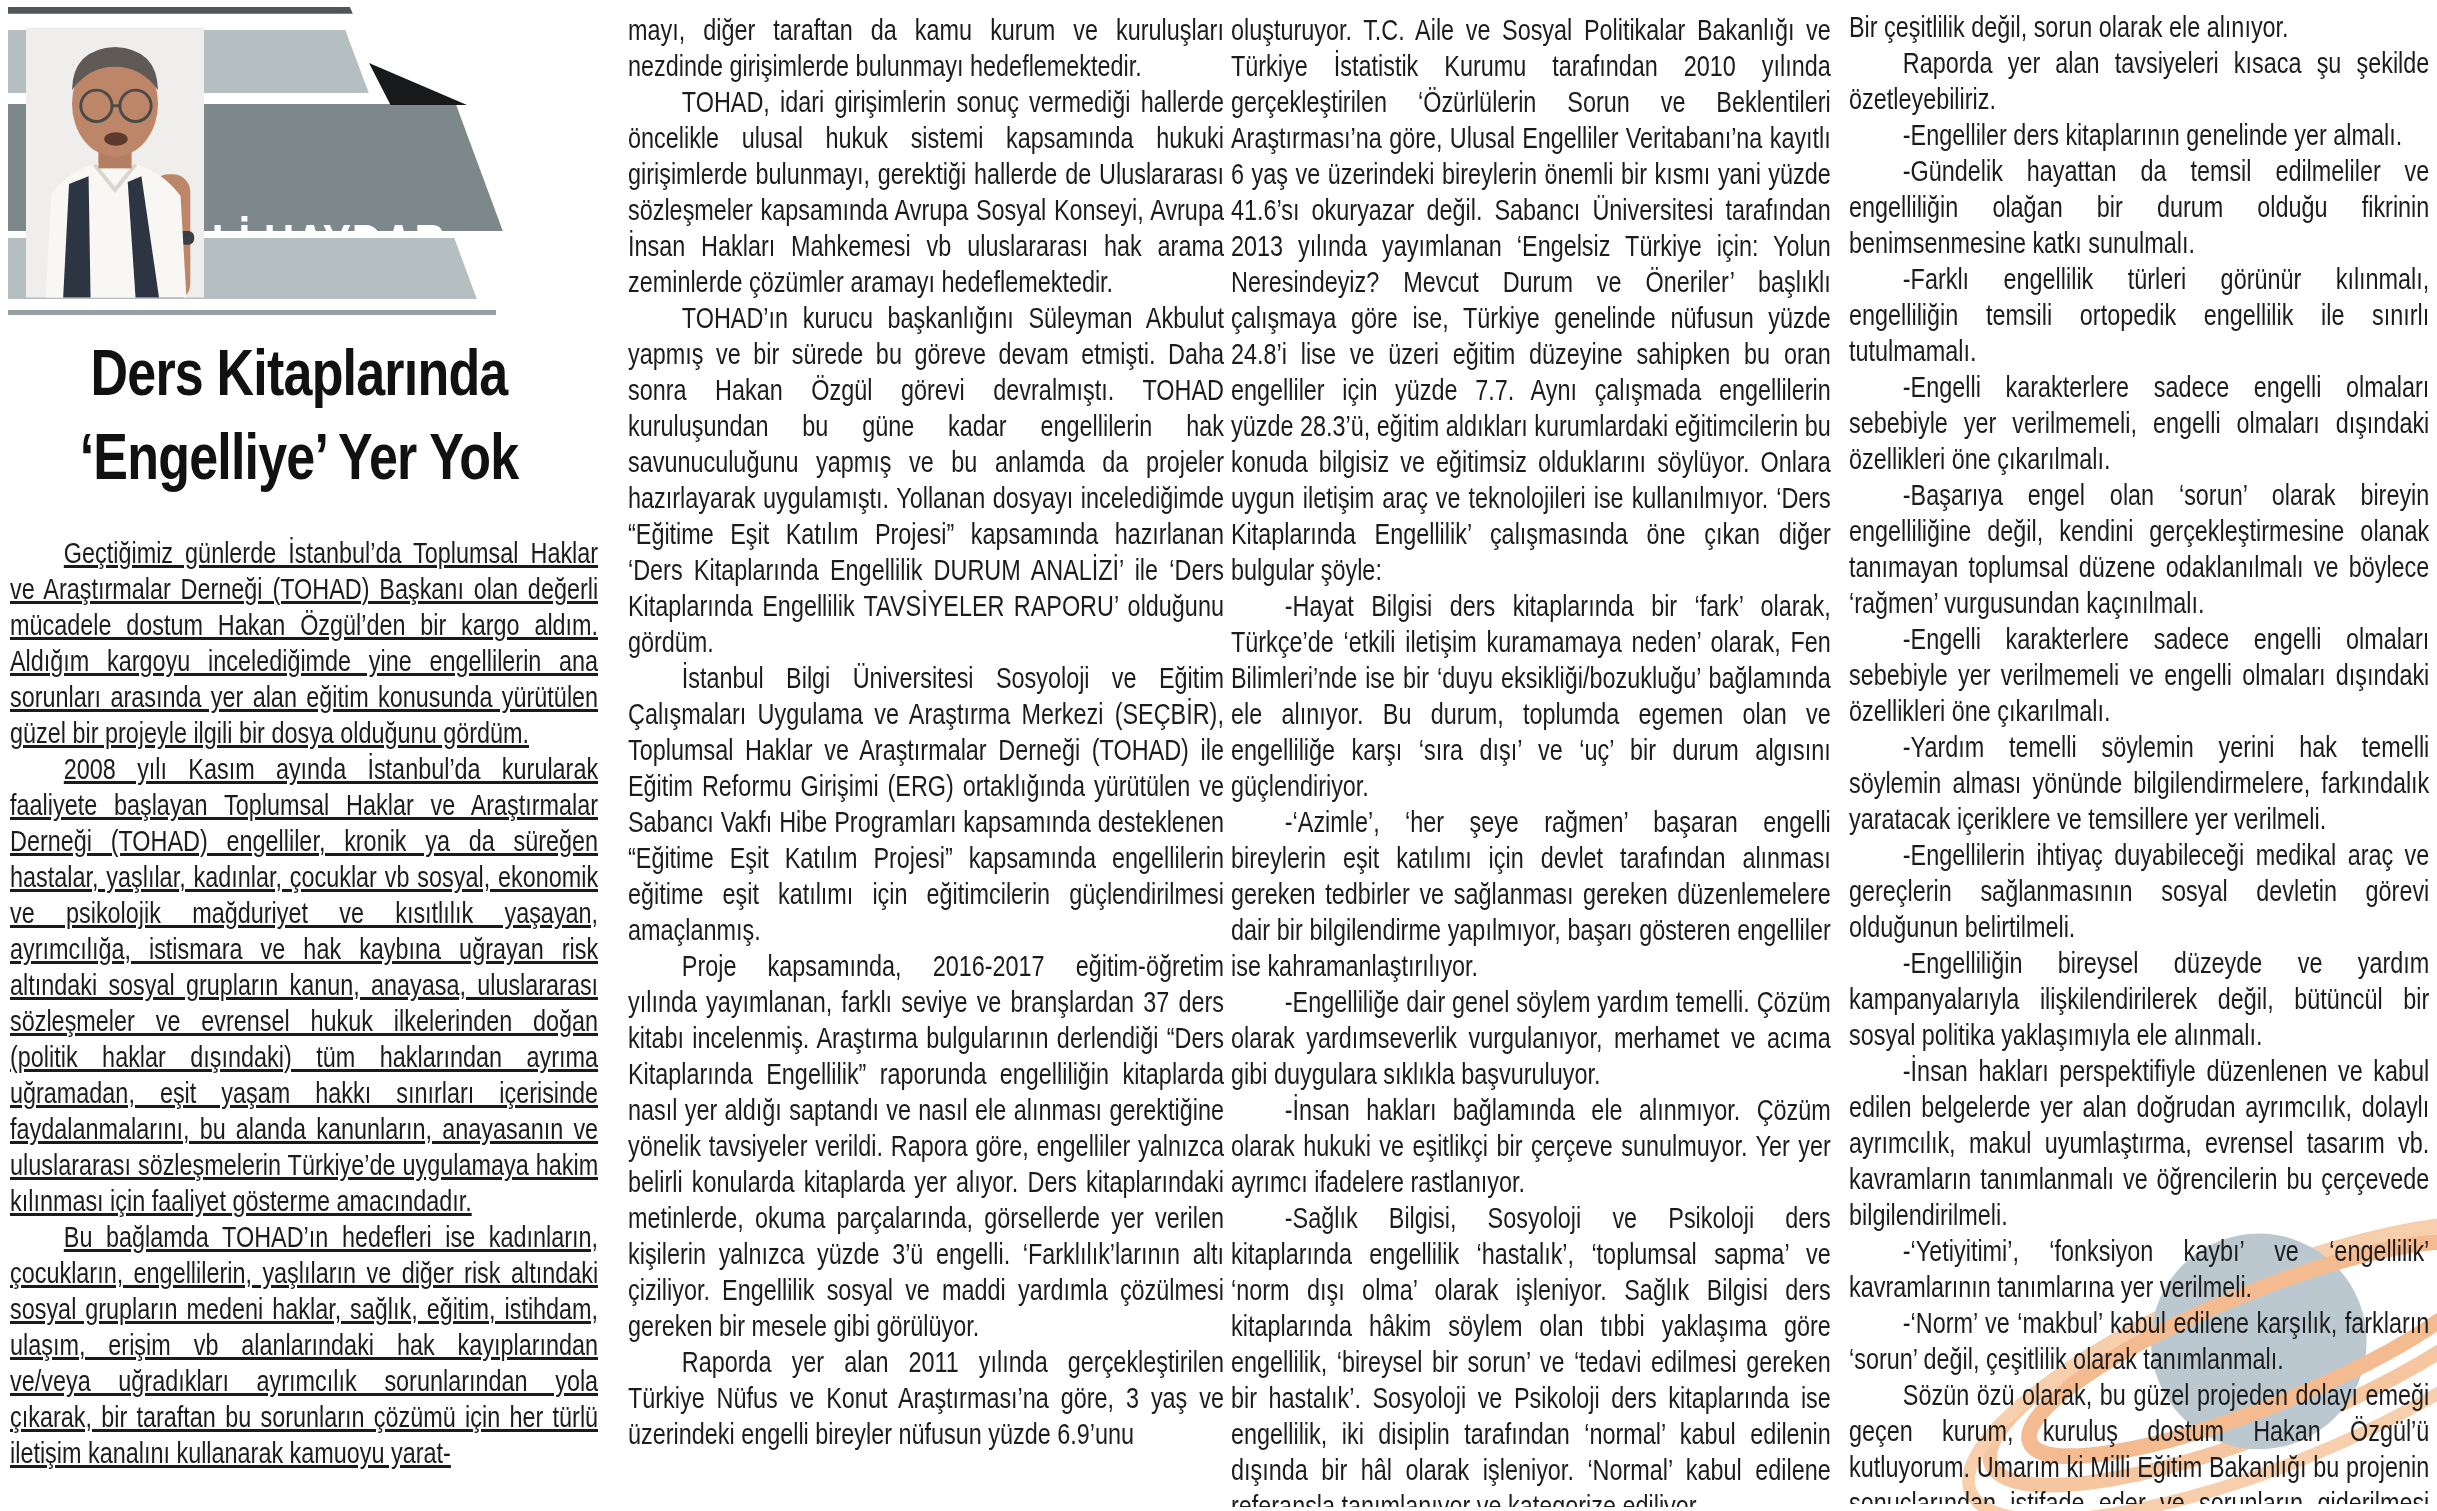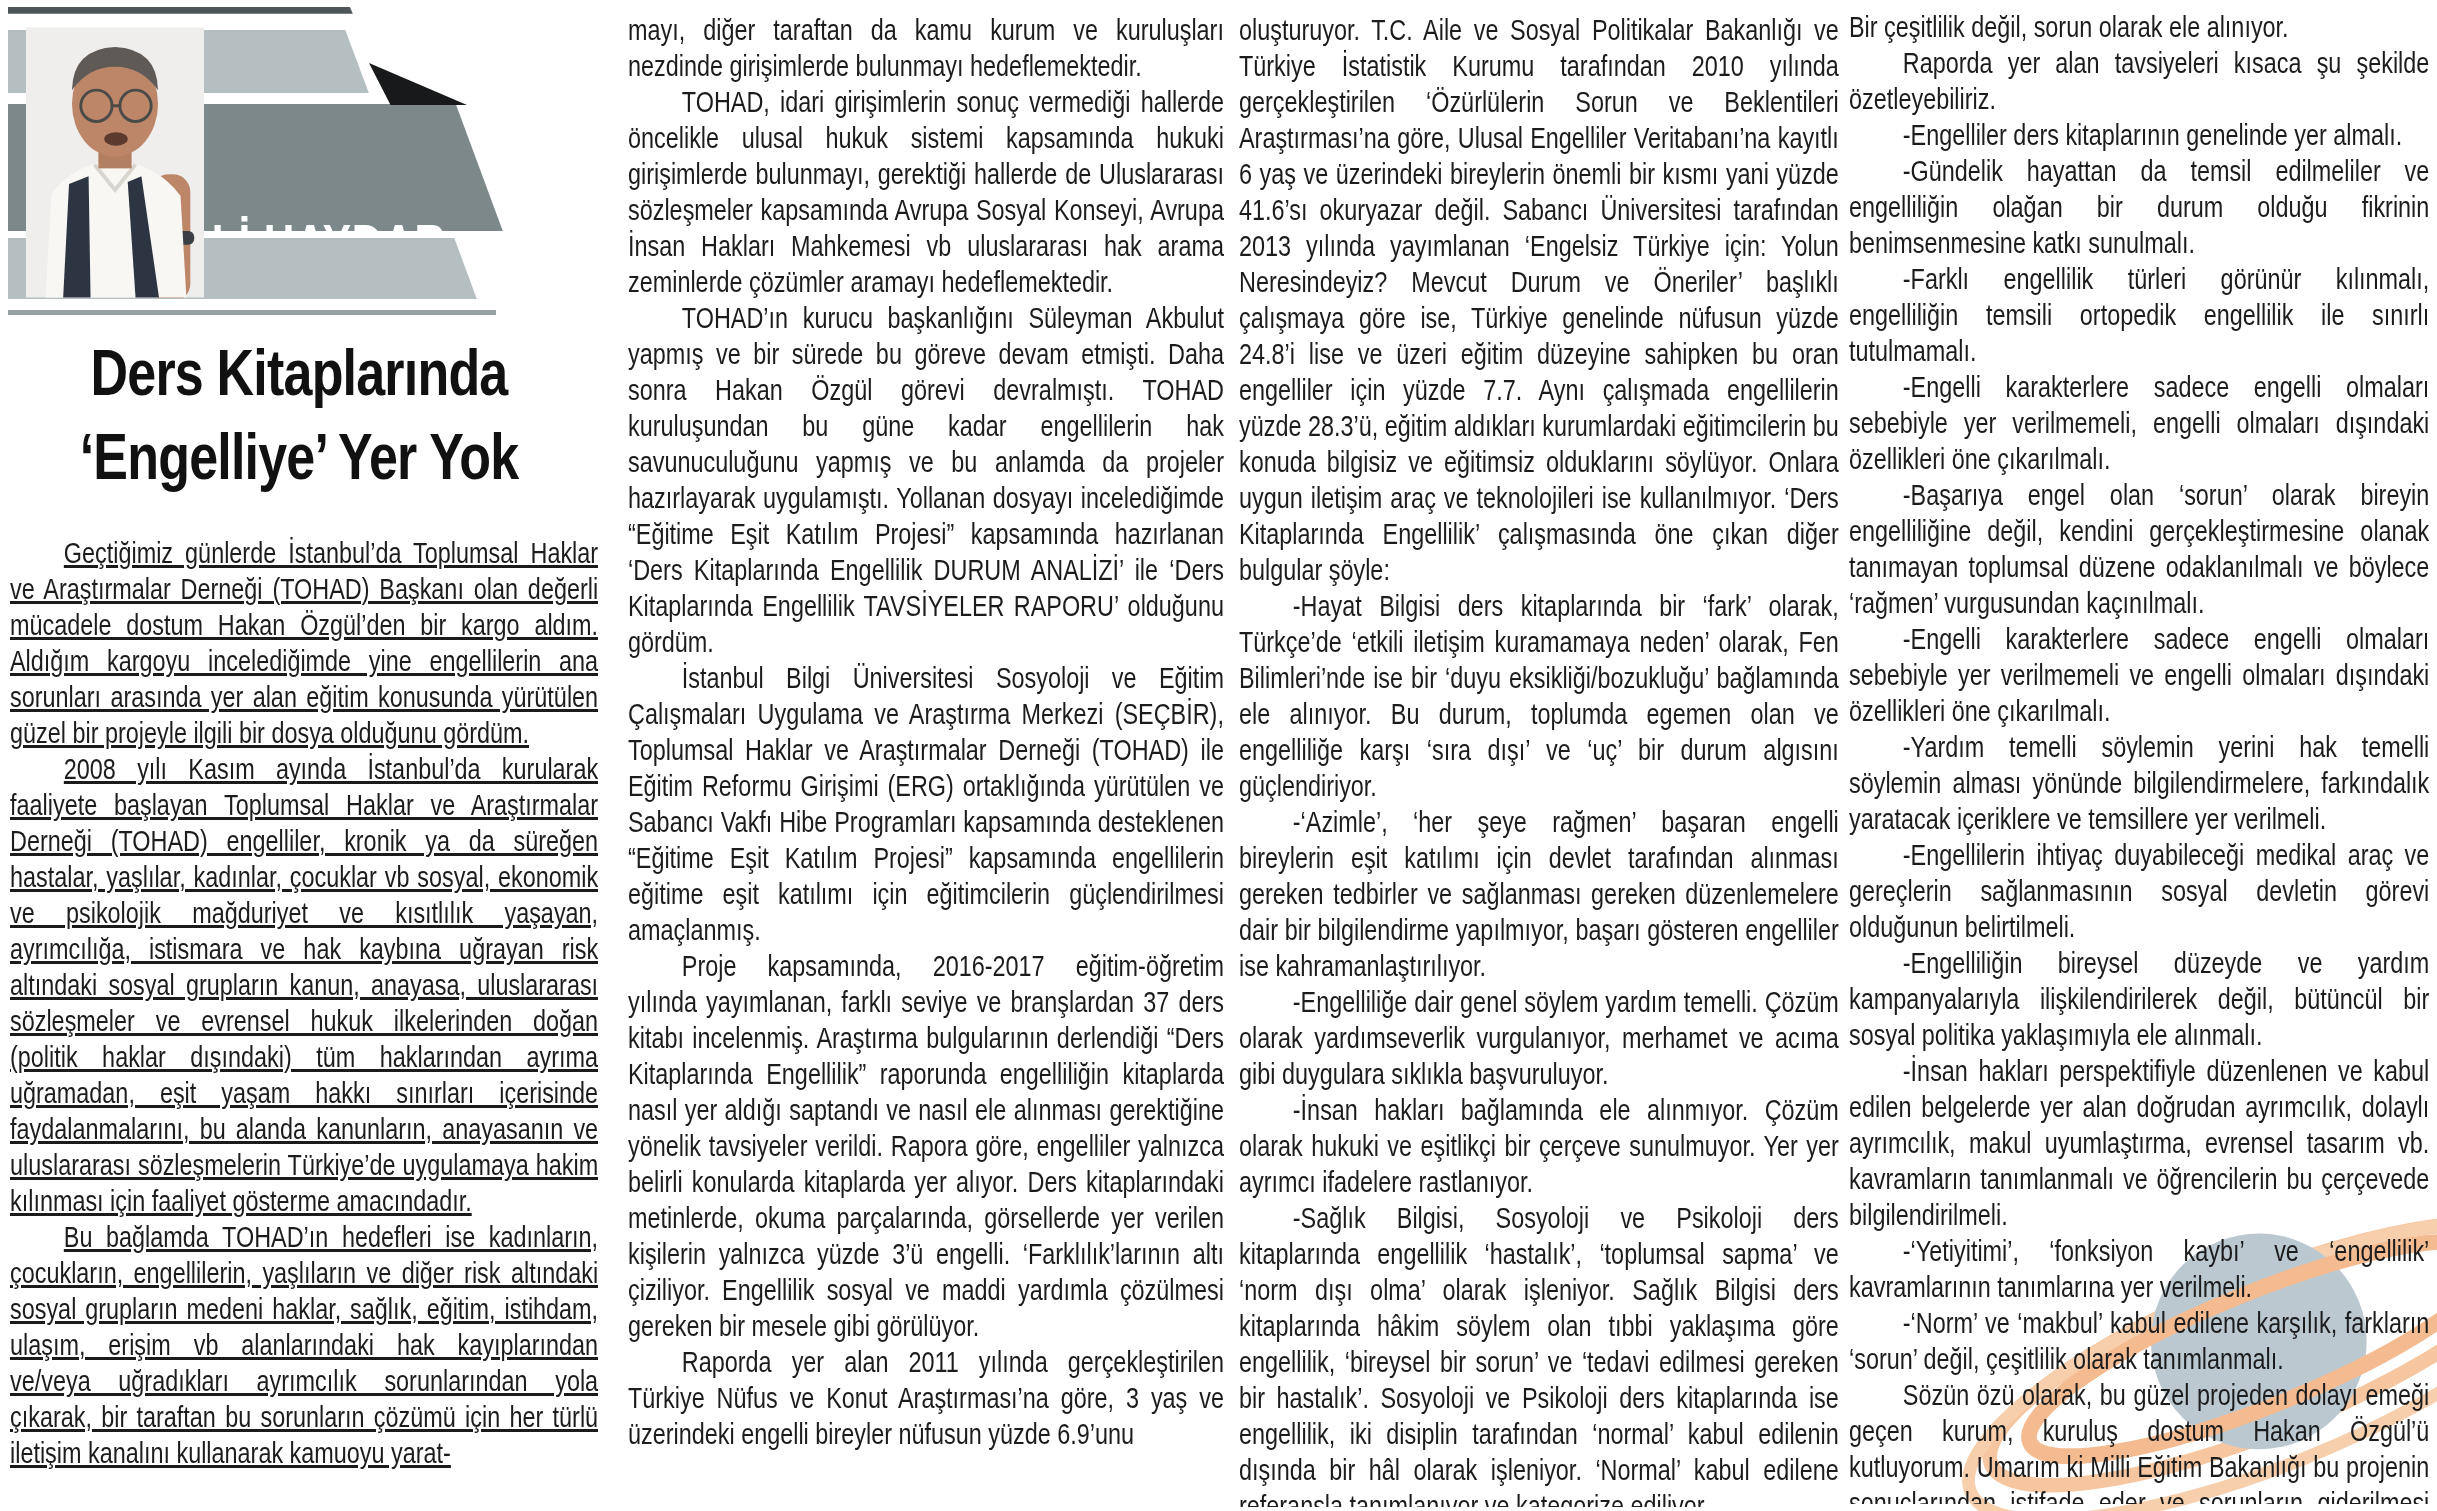--- a/index.html
+++ b/index.html
@@ -39,21 +39,21 @@
   .col{position:absolute;z-index:2;}
   .col-inner{
     transform:scaleX(0.78);transform-origin:0 0;
     font-size:30px;line-height:36px;text-align:justify;
     color:#1c1c1c;
   }
   #col1{left:9.8px;top:535px;width:588px;height:976px;overflow:hidden;text-decoration:underline;}
   #col1 .col-inner{width:754px;}
   #col2{left:616px;top:11.8px;width:596px;height:1495px;overflow:hidden;margin-left:12px;}
   #col2 .col-inner{width:764px;}
-  #col3{left:1231px;top:11.8px;width:600px;height:1495px;overflow:hidden;margin-left:8px;}
+  #col3{left:1231px;top:11.8px;width:600px;height:1495px;overflow:hidden;}
   #col3 .col-inner{width:769px;}
   #col4{left:1849px;top:9px;width:582px;height:1495px;overflow:hidden;}
   #col4 .col-inner{width:744px;}
   .para{margin:0;text-indent:69px;}
   .para.cont{text-indent:0;}
   
   .watermark{position:absolute;left:1936px;top:1147px;width:502px;height:365px;
     overflow:hidden;z-index:1;pointer-events:none;}
 </style>
 </head>

